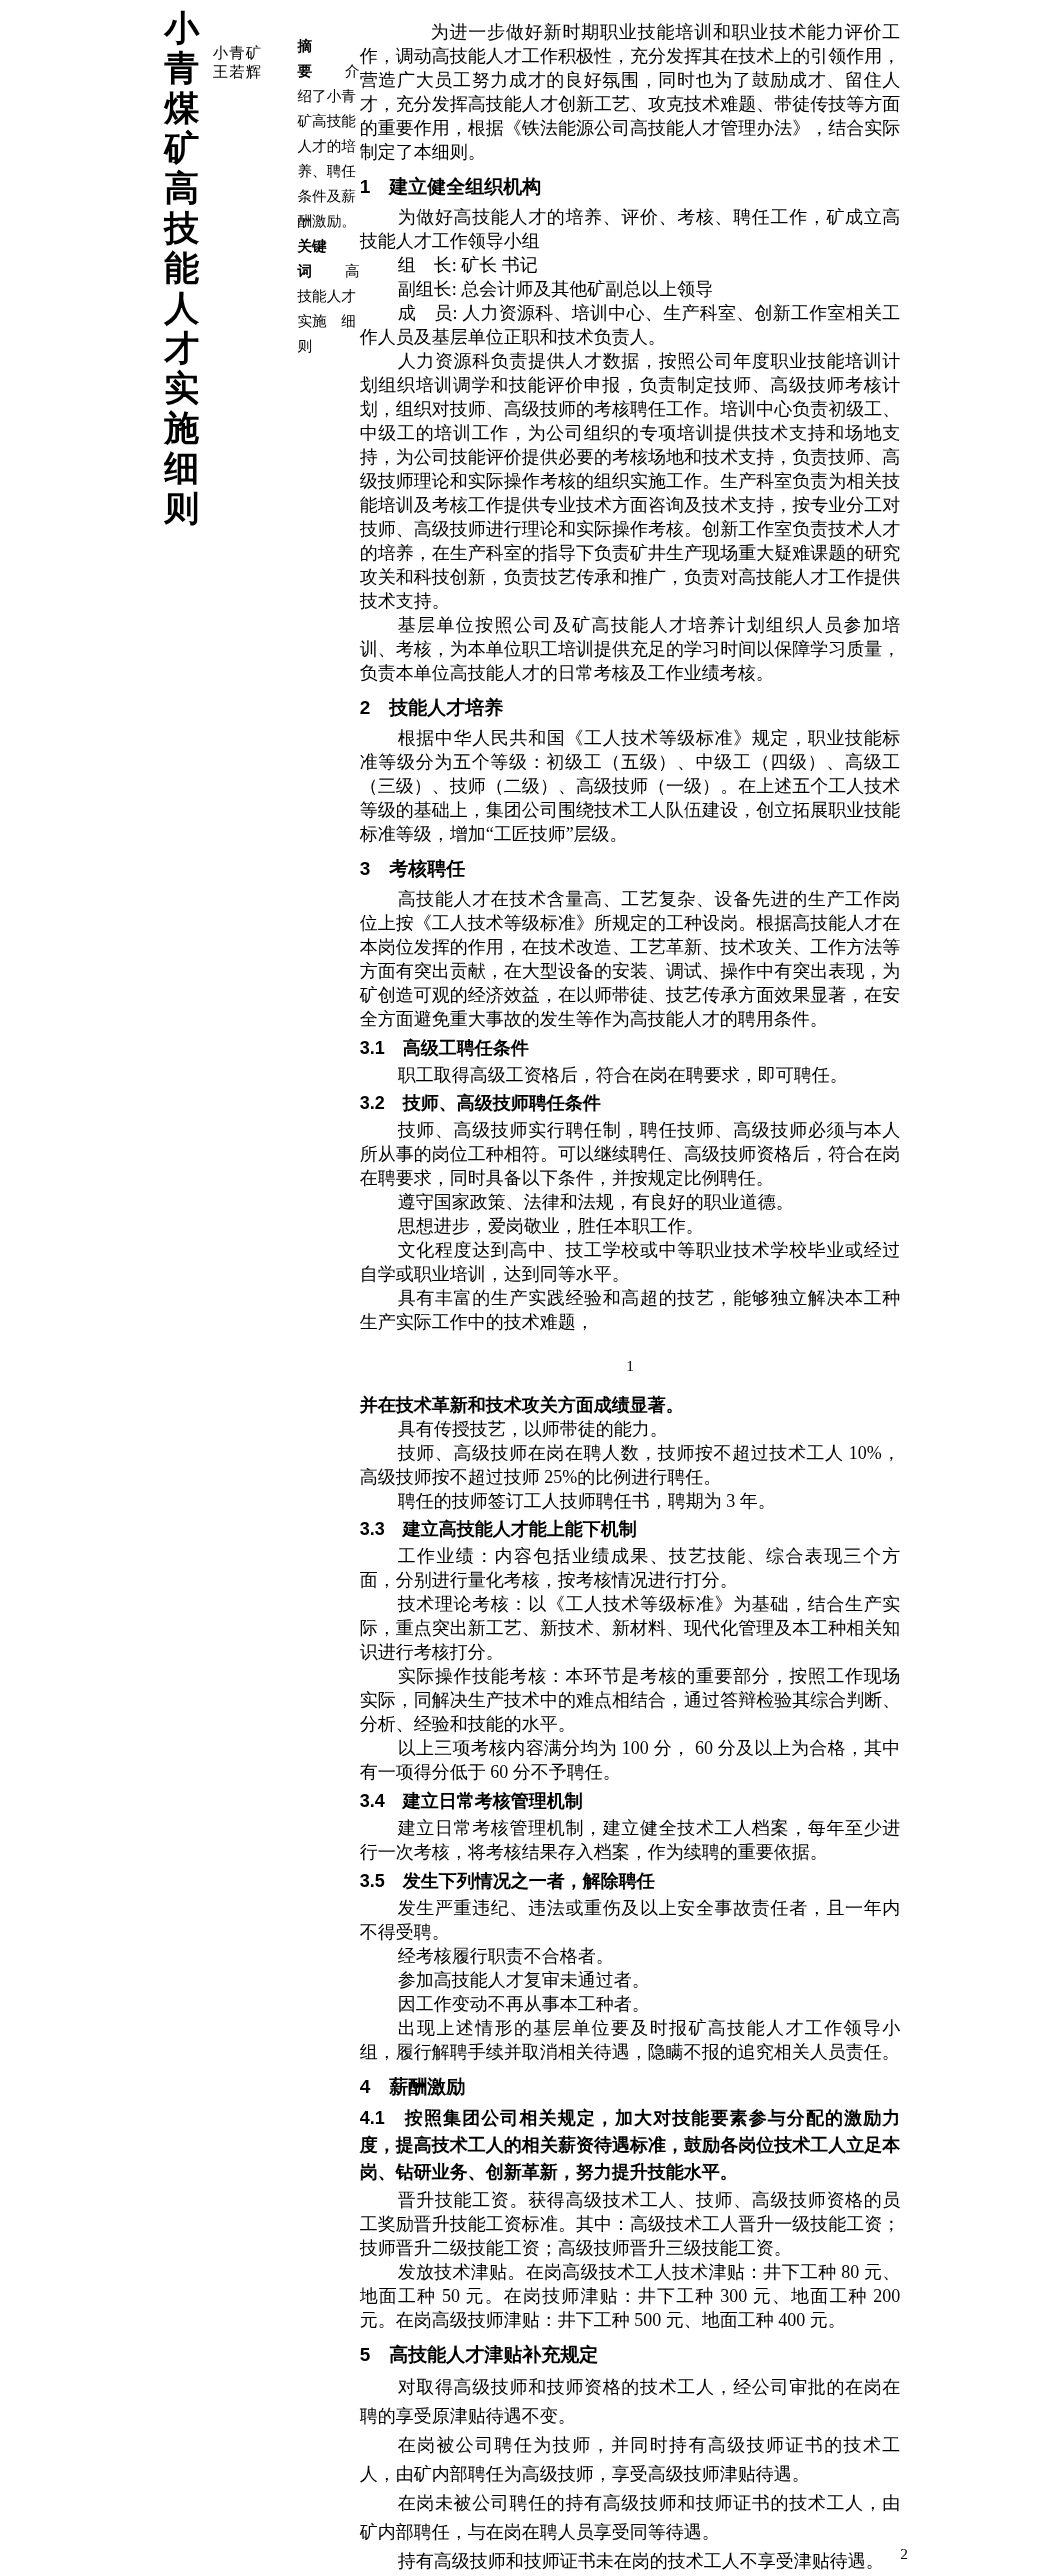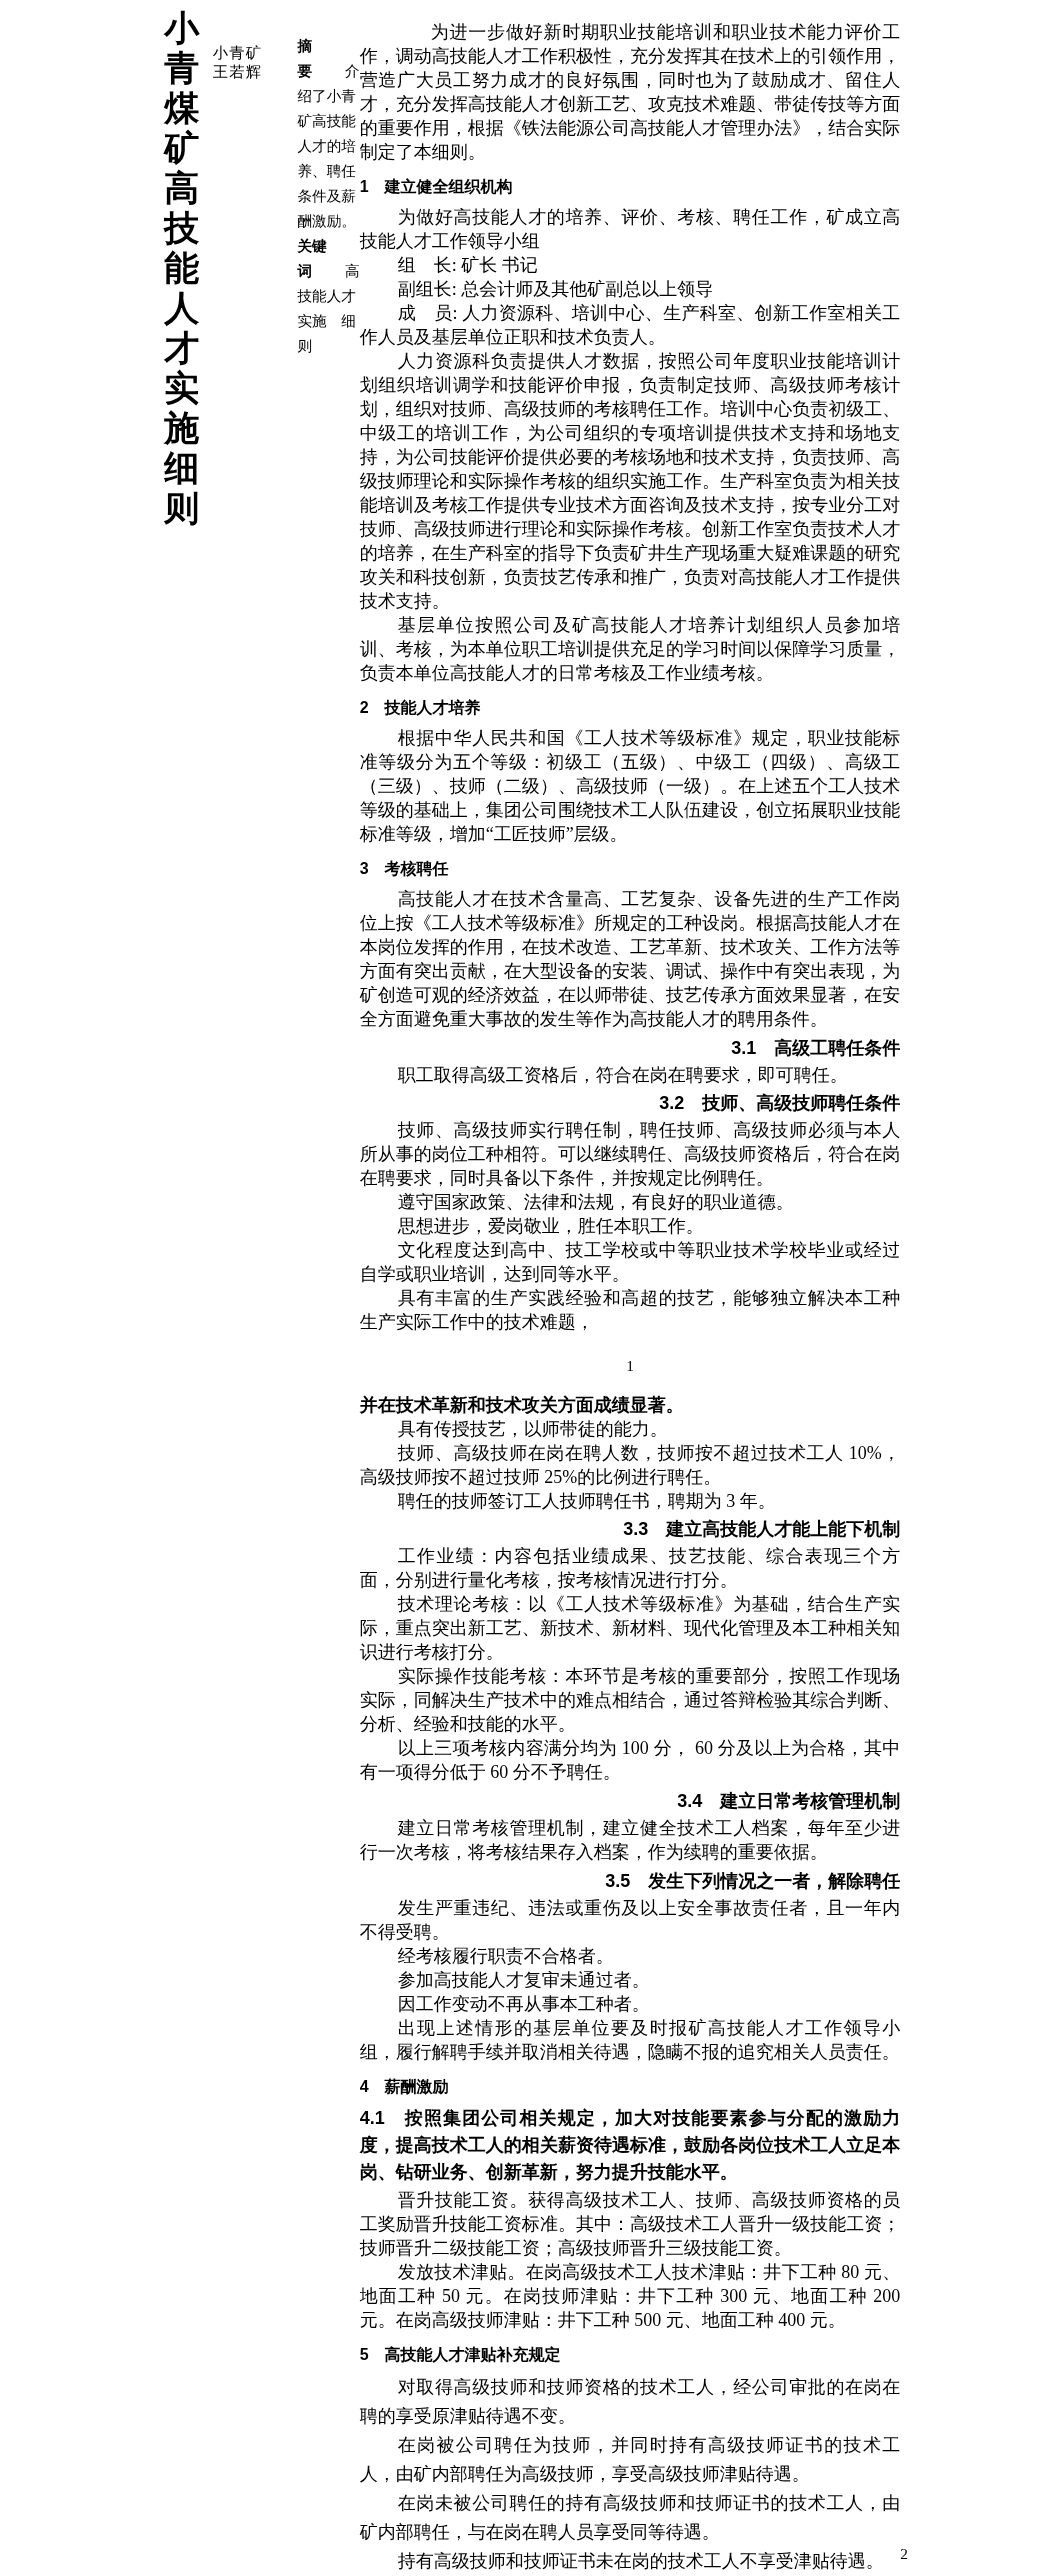--- a/index.html
+++ b/index.html
@@ -61,30 +61,29 @@
     text-align: justify;
     text-indent: 38px;
   }
   .indent4 { text-indent: 71px; }
   .noindent { text-indent: 0; font-weight: bold; }
   .loose { line-height: 29px; }
   .h1 {
     margin: 10px 0 6px 0;
     font-family: "Liberation Sans", "DejaVu Sans", sans-serif;
     font-weight: bold;
-    font-size: 16px;
+    font-size: 19px;
     line-height: 25px;
   }
   .h2 {
     margin: 4.7px 0 2px 0;
     font-family: "Liberation Sans", "DejaVu Sans", sans-serif;
     font-weight: bold;
     font-size: 18px;
     line-height: 25px;
-    text-align: right;
   }
   .boldp {
     margin: 4.7px 0 2px 0;
     font-family: "Liberation Sans", "DejaVu Sans", sans-serif;
     font-weight: bold;
     font-size: 18px;
     line-height: 27px;
     text-align: justify;
     text-indent: 0;
   }

